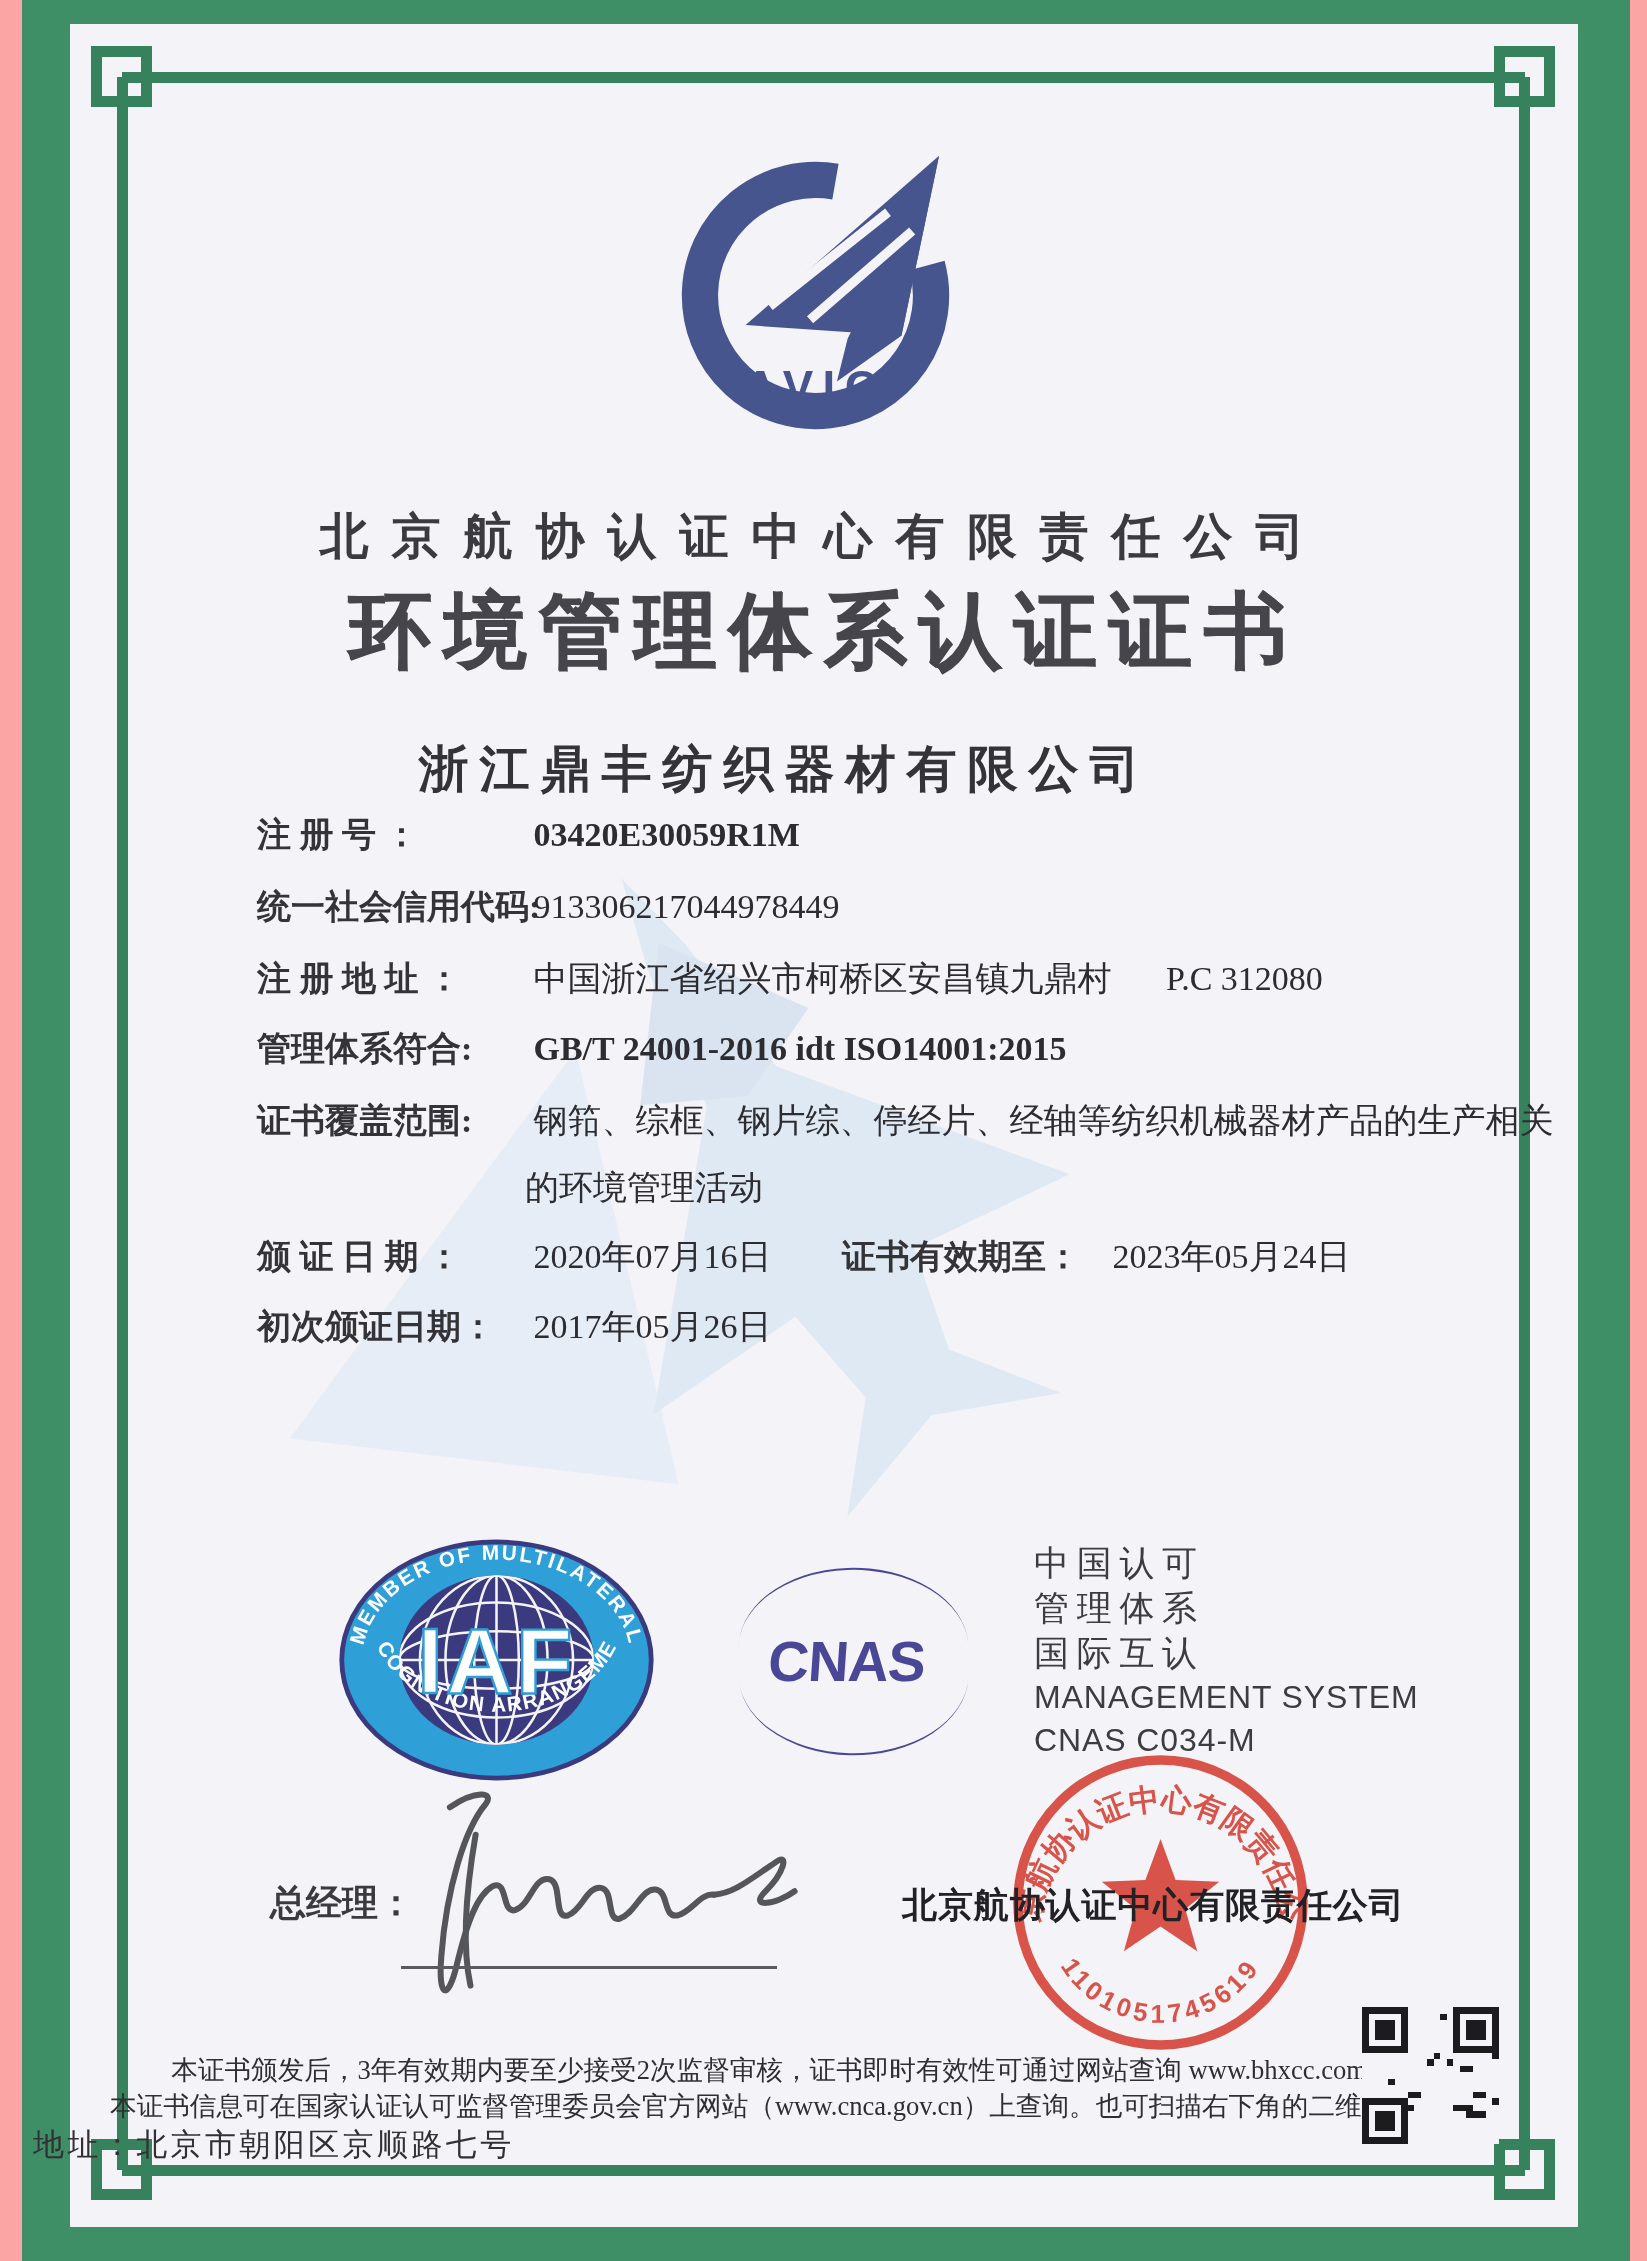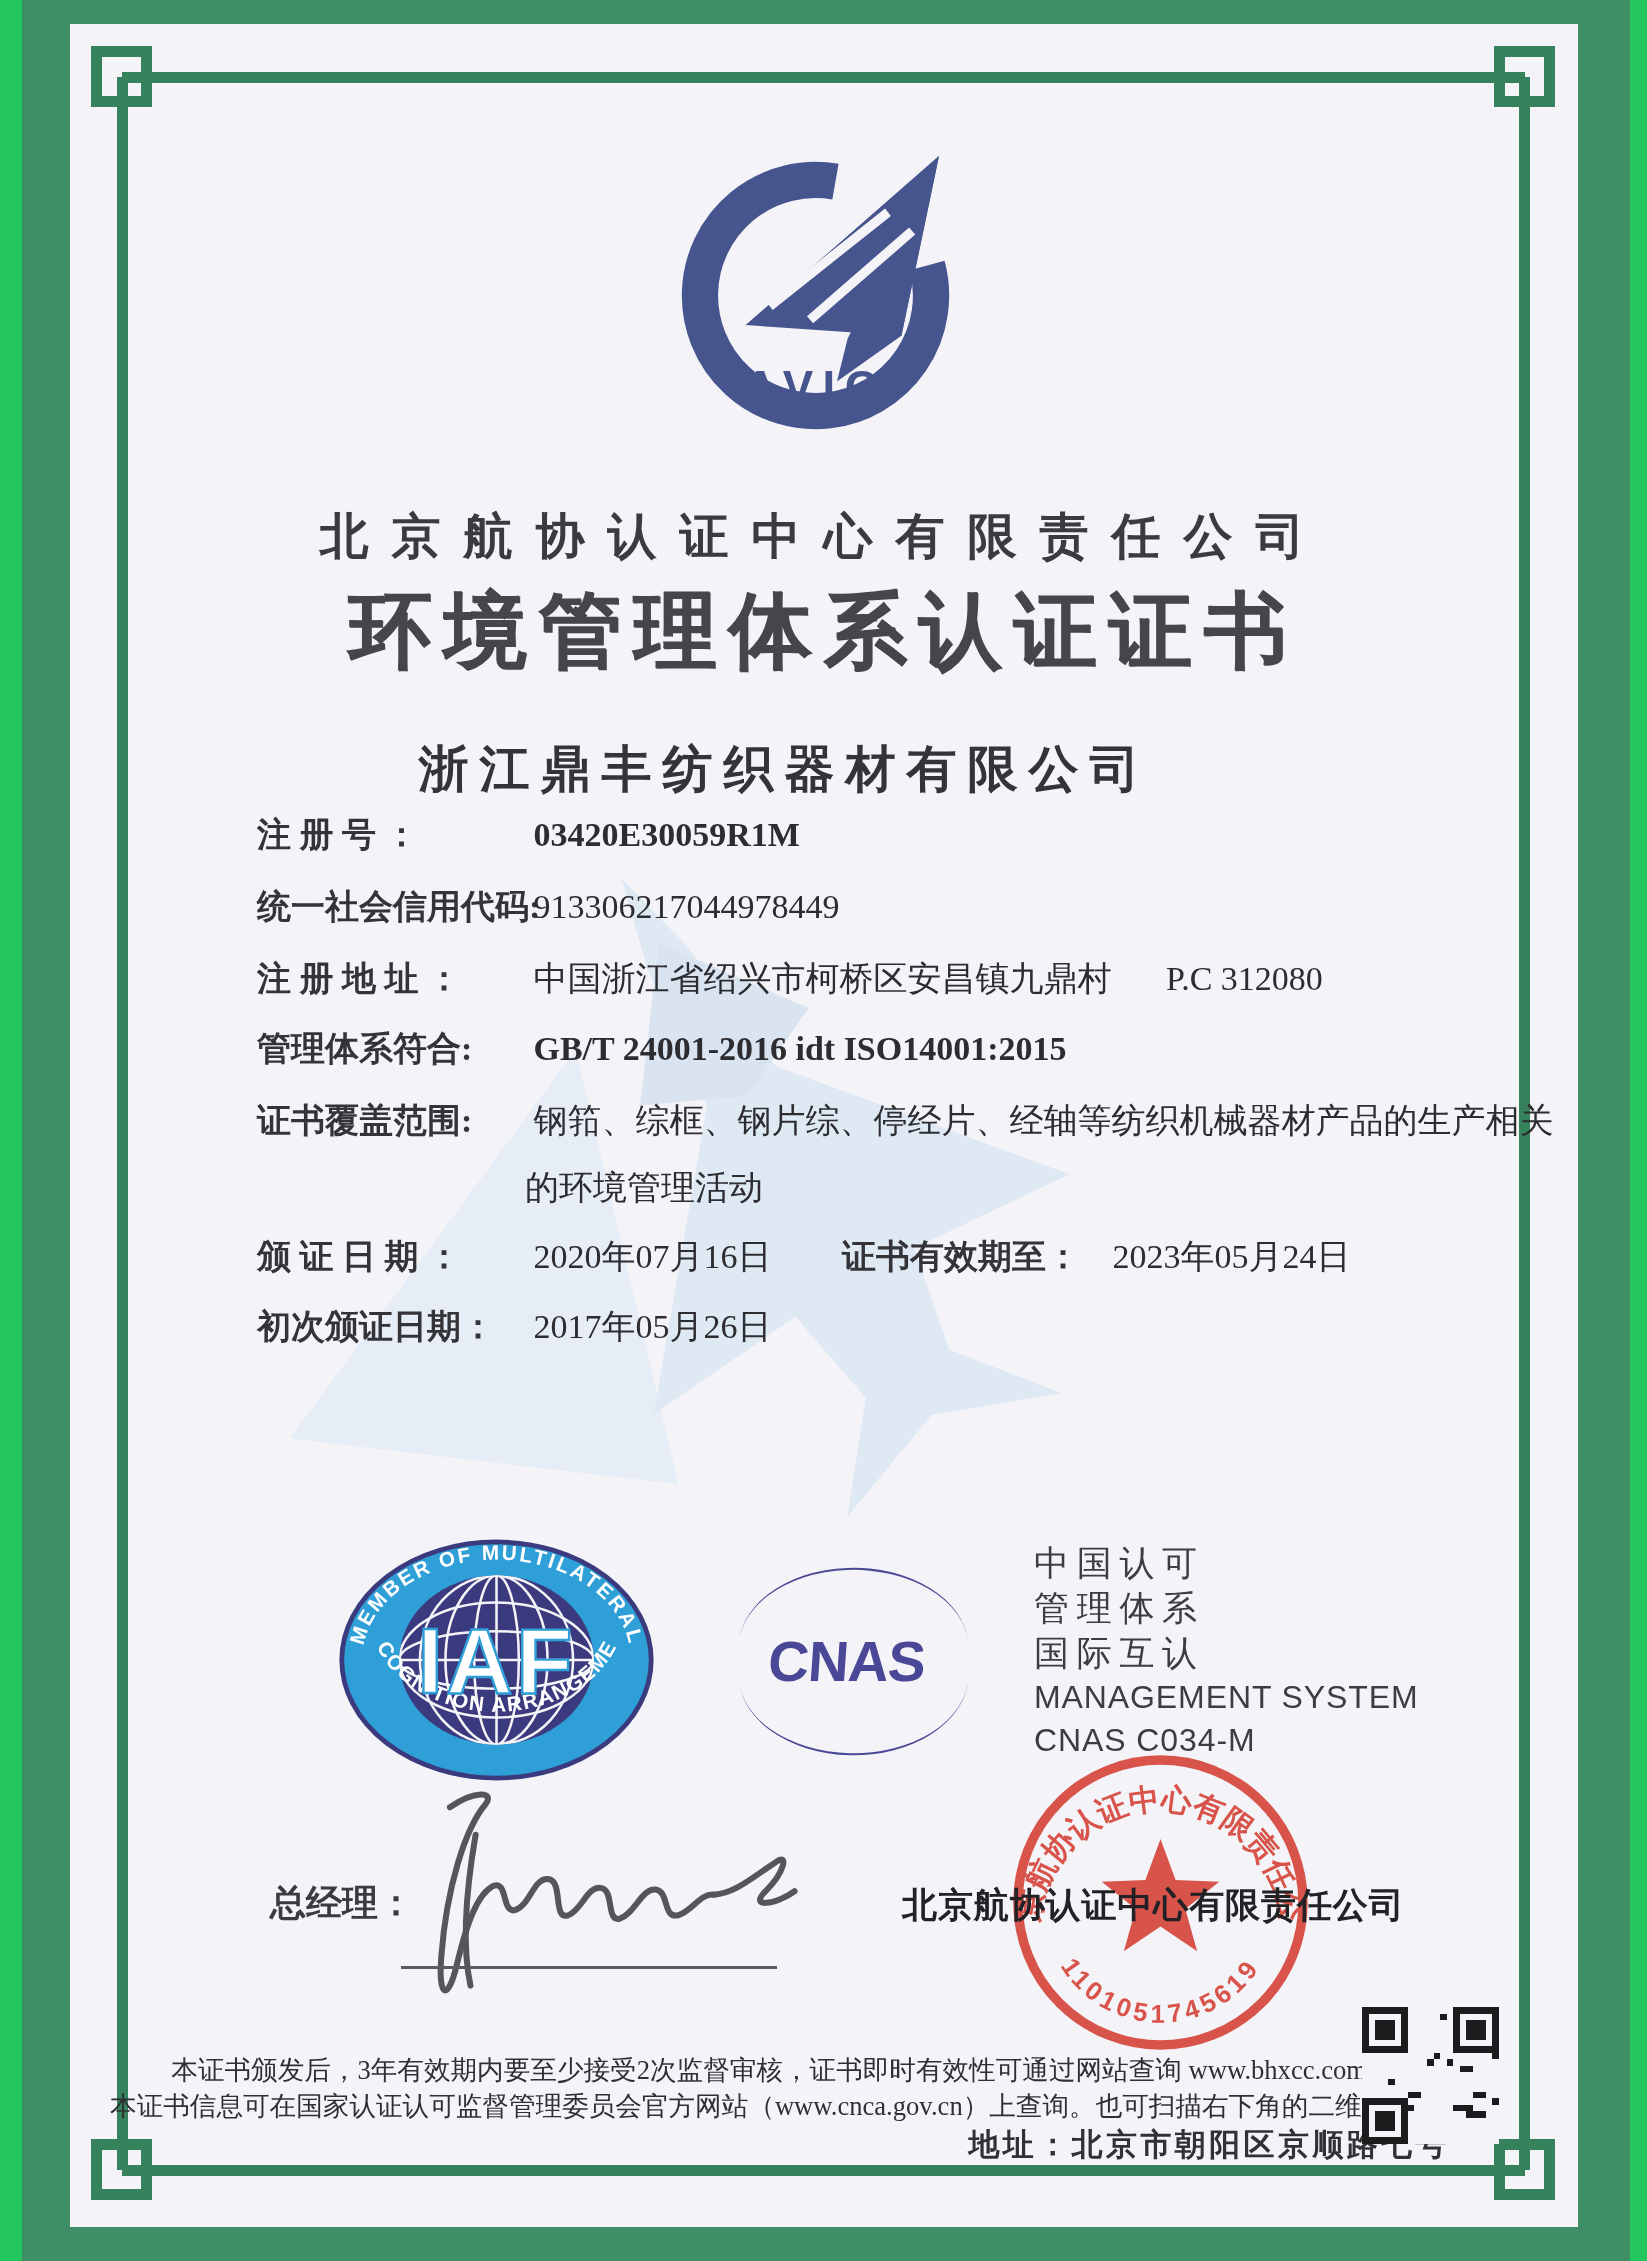--- a/index.html
+++ b/index.html
@@ -1,16 +1,16 @@
 <!DOCTYPE html>
 <html style="font-size:13.7px"><head>
 <meta charset="utf-8">
 <style>
   html,body{margin:0;padding:0;background:#fbfbfb;}
-  .cert{position:relative;width:1647px;height:2261px;background:#22c55e;overflow:hidden;
+  .cert{position:relative;width:1647px;height:2261px;background:#fca5a5;overflow:hidden;
         font-family:"Liberation Serif","DejaVu Serif",serif;color:#2e2e33;}
   .band{position:absolute;left:22px;right:17px;top:0;bottom:0;background:#3e8e66;}
   .paper{position:absolute;left:70px;right:69px;top:24px;bottom:34px;background:#f4f3f7;}
   
   .oline{position:absolute;background:#35825c;}
   .osq{position:absolute;width:39px;height:39px;border:11px solid #35825c;background:transparent;}
   
   .wm{position:absolute;left:214px;top:798px;opacity:.65;}
   
   .title1{position:absolute;left:0;width:1647px;top:504px;text-align:center;
@@ -39,22 +39,22 @@
   .issuer-line{position:absolute;left:902px;top:1882px;font-size:35px;font-weight:700;
                color:#222226;letter-spacing:0.9px;white-space:nowrap;z-index:4;}
   .stampbox{position:absolute;left:1006px;top:1748px;width:309px;height:309px;z-index:3;opacity:.93;}
   
   .qr{position:absolute;left:1362px;top:2007px;width:137px;height:137px;background:#f4f3f7;
       display:grid;grid-template-columns:repeat(21,1fr);grid-template-rows:repeat(21,1fr);z-index:5;}
   .qr div.on{background:#1c1c1e;}
   
   .f1{position:absolute;left:0;width:1570px;top:2052px;text-align:center;font-size:26.6px;color:#2e2e33;}
   .f2{position:absolute;left:0;width:1578px;top:2088px;text-align:center;font-size:26.6px;color:#2e2e33;}
-  .faddr{position:absolute;left:0;width:1450px;top:2124px;text-align:right;font-size:31px;
-         font-weight:700;color:#303035;letter-spacing:3.4px;}
+  .faddr{position:absolute;left:0;width:1450px;top:2124px;text-align:left;font-size:31px;
+         font-weight:400;color:#303035;letter-spacing:3.4px;padding-left:33px;}
 </style>
 </head>
 <body>
 
 <div class="cert">
   <div class="band"></div>
   <div class="paper"></div>
 
   <div class="oline" style="left:122px;top:72px;width:1403px;height:11px;"></div>
   <div class="oline" style="left:122px;top:2165px;width:1403px;height:11px;"></div>

